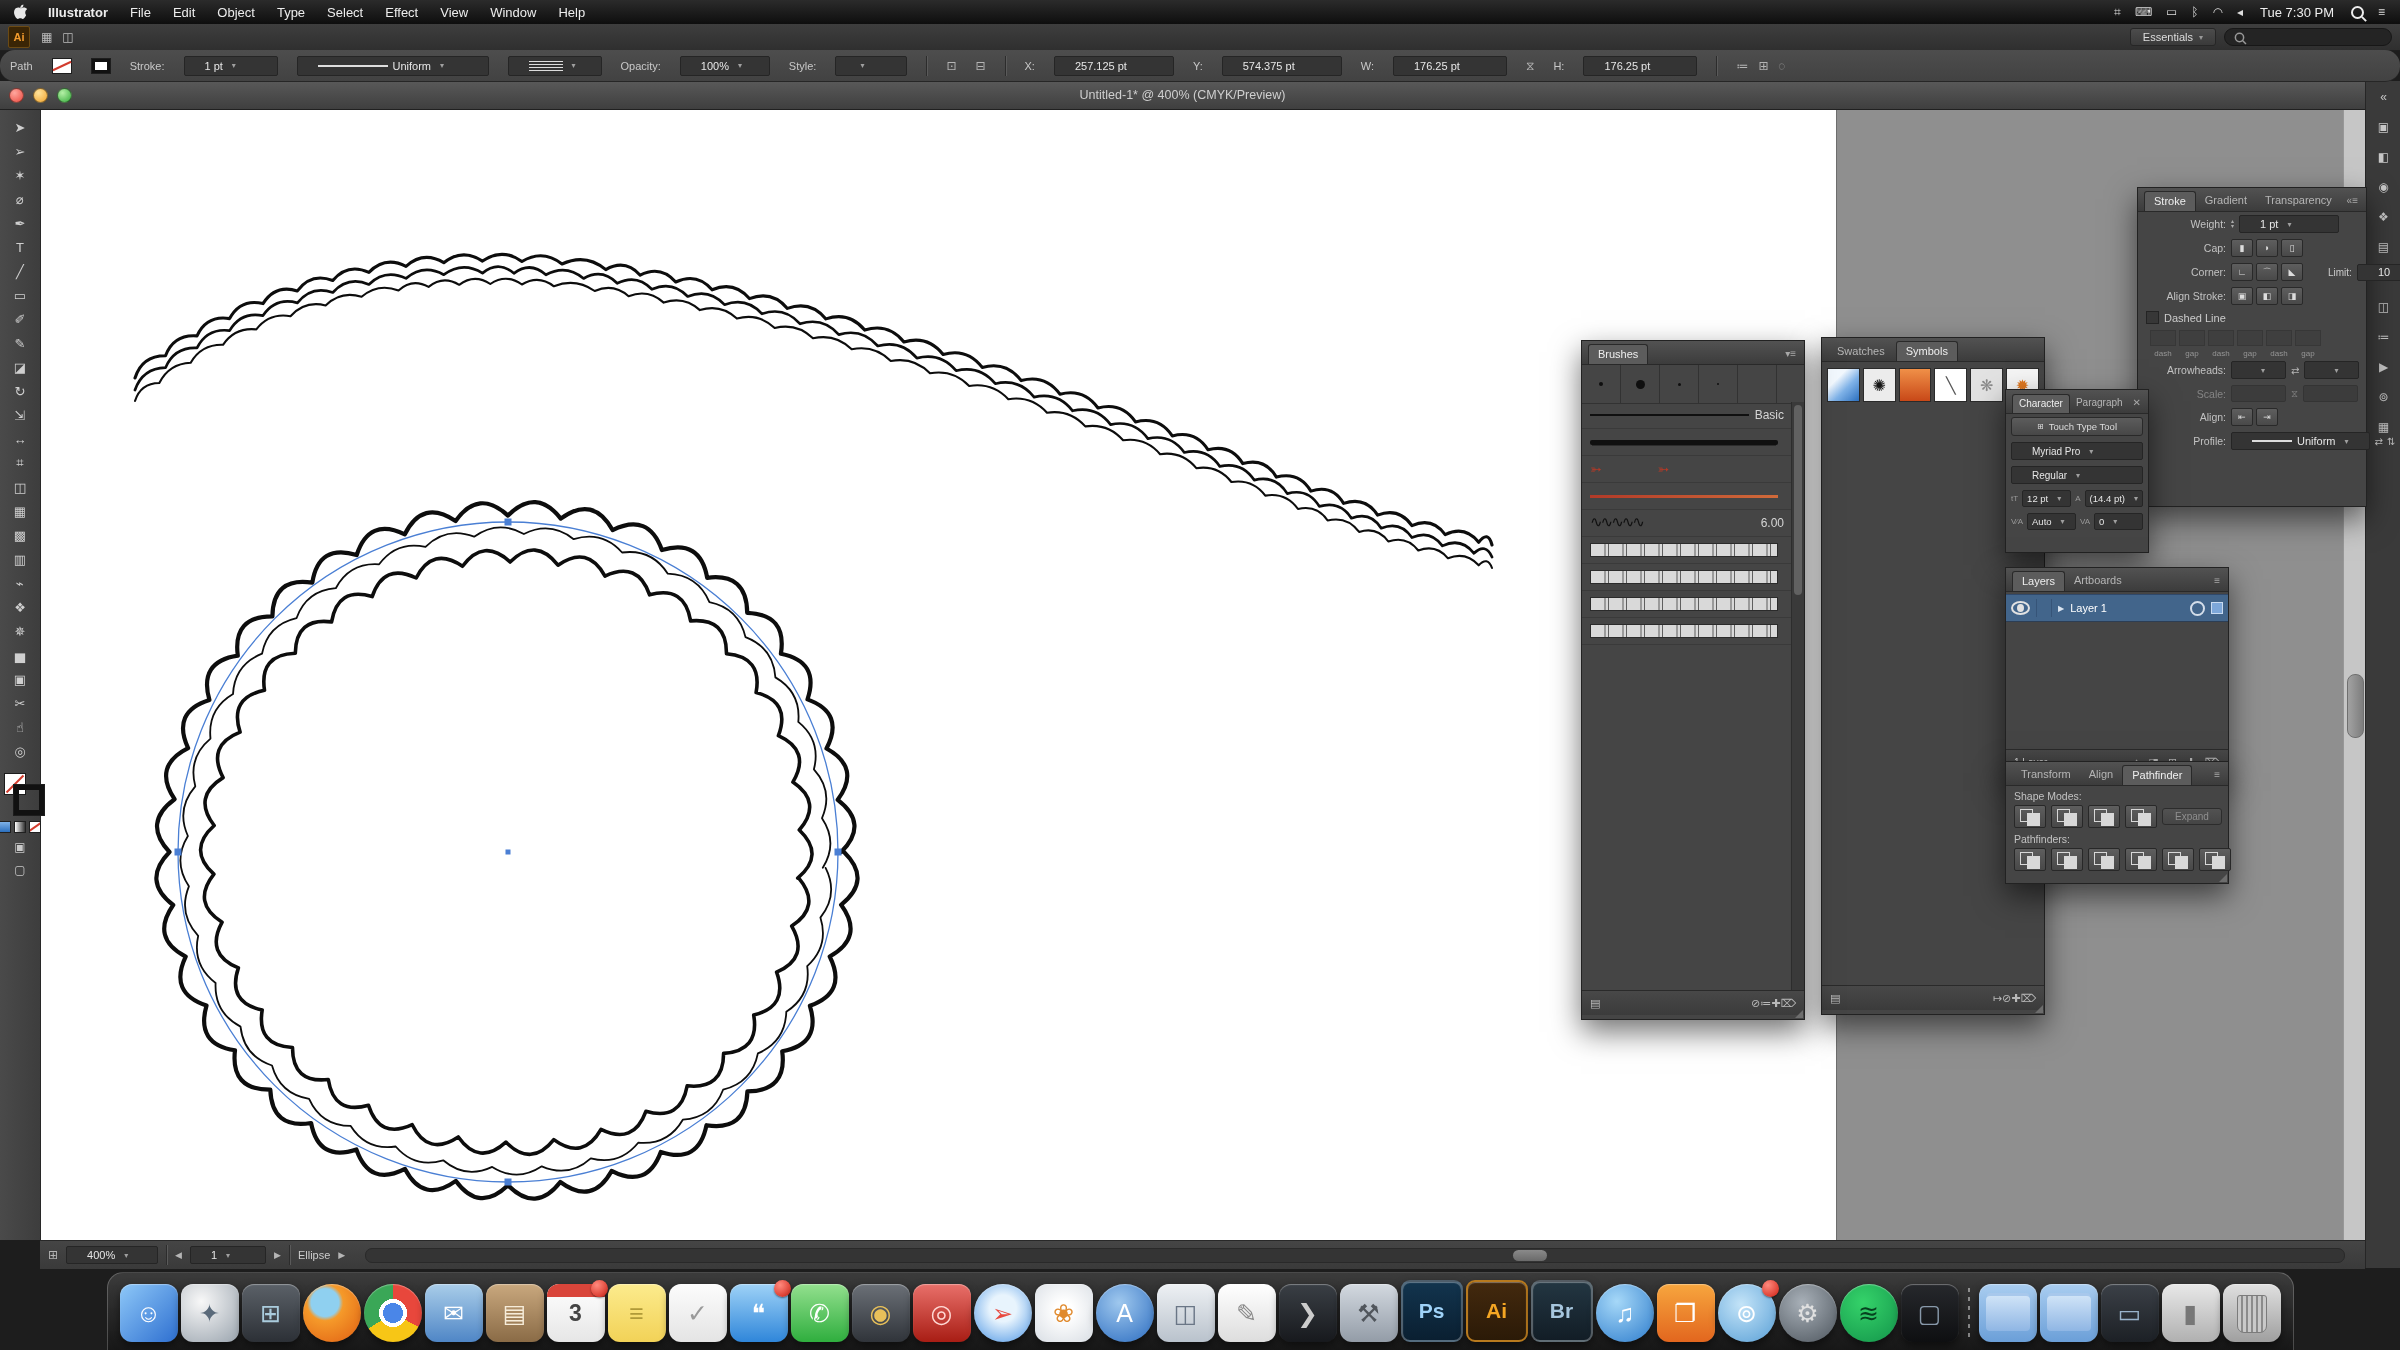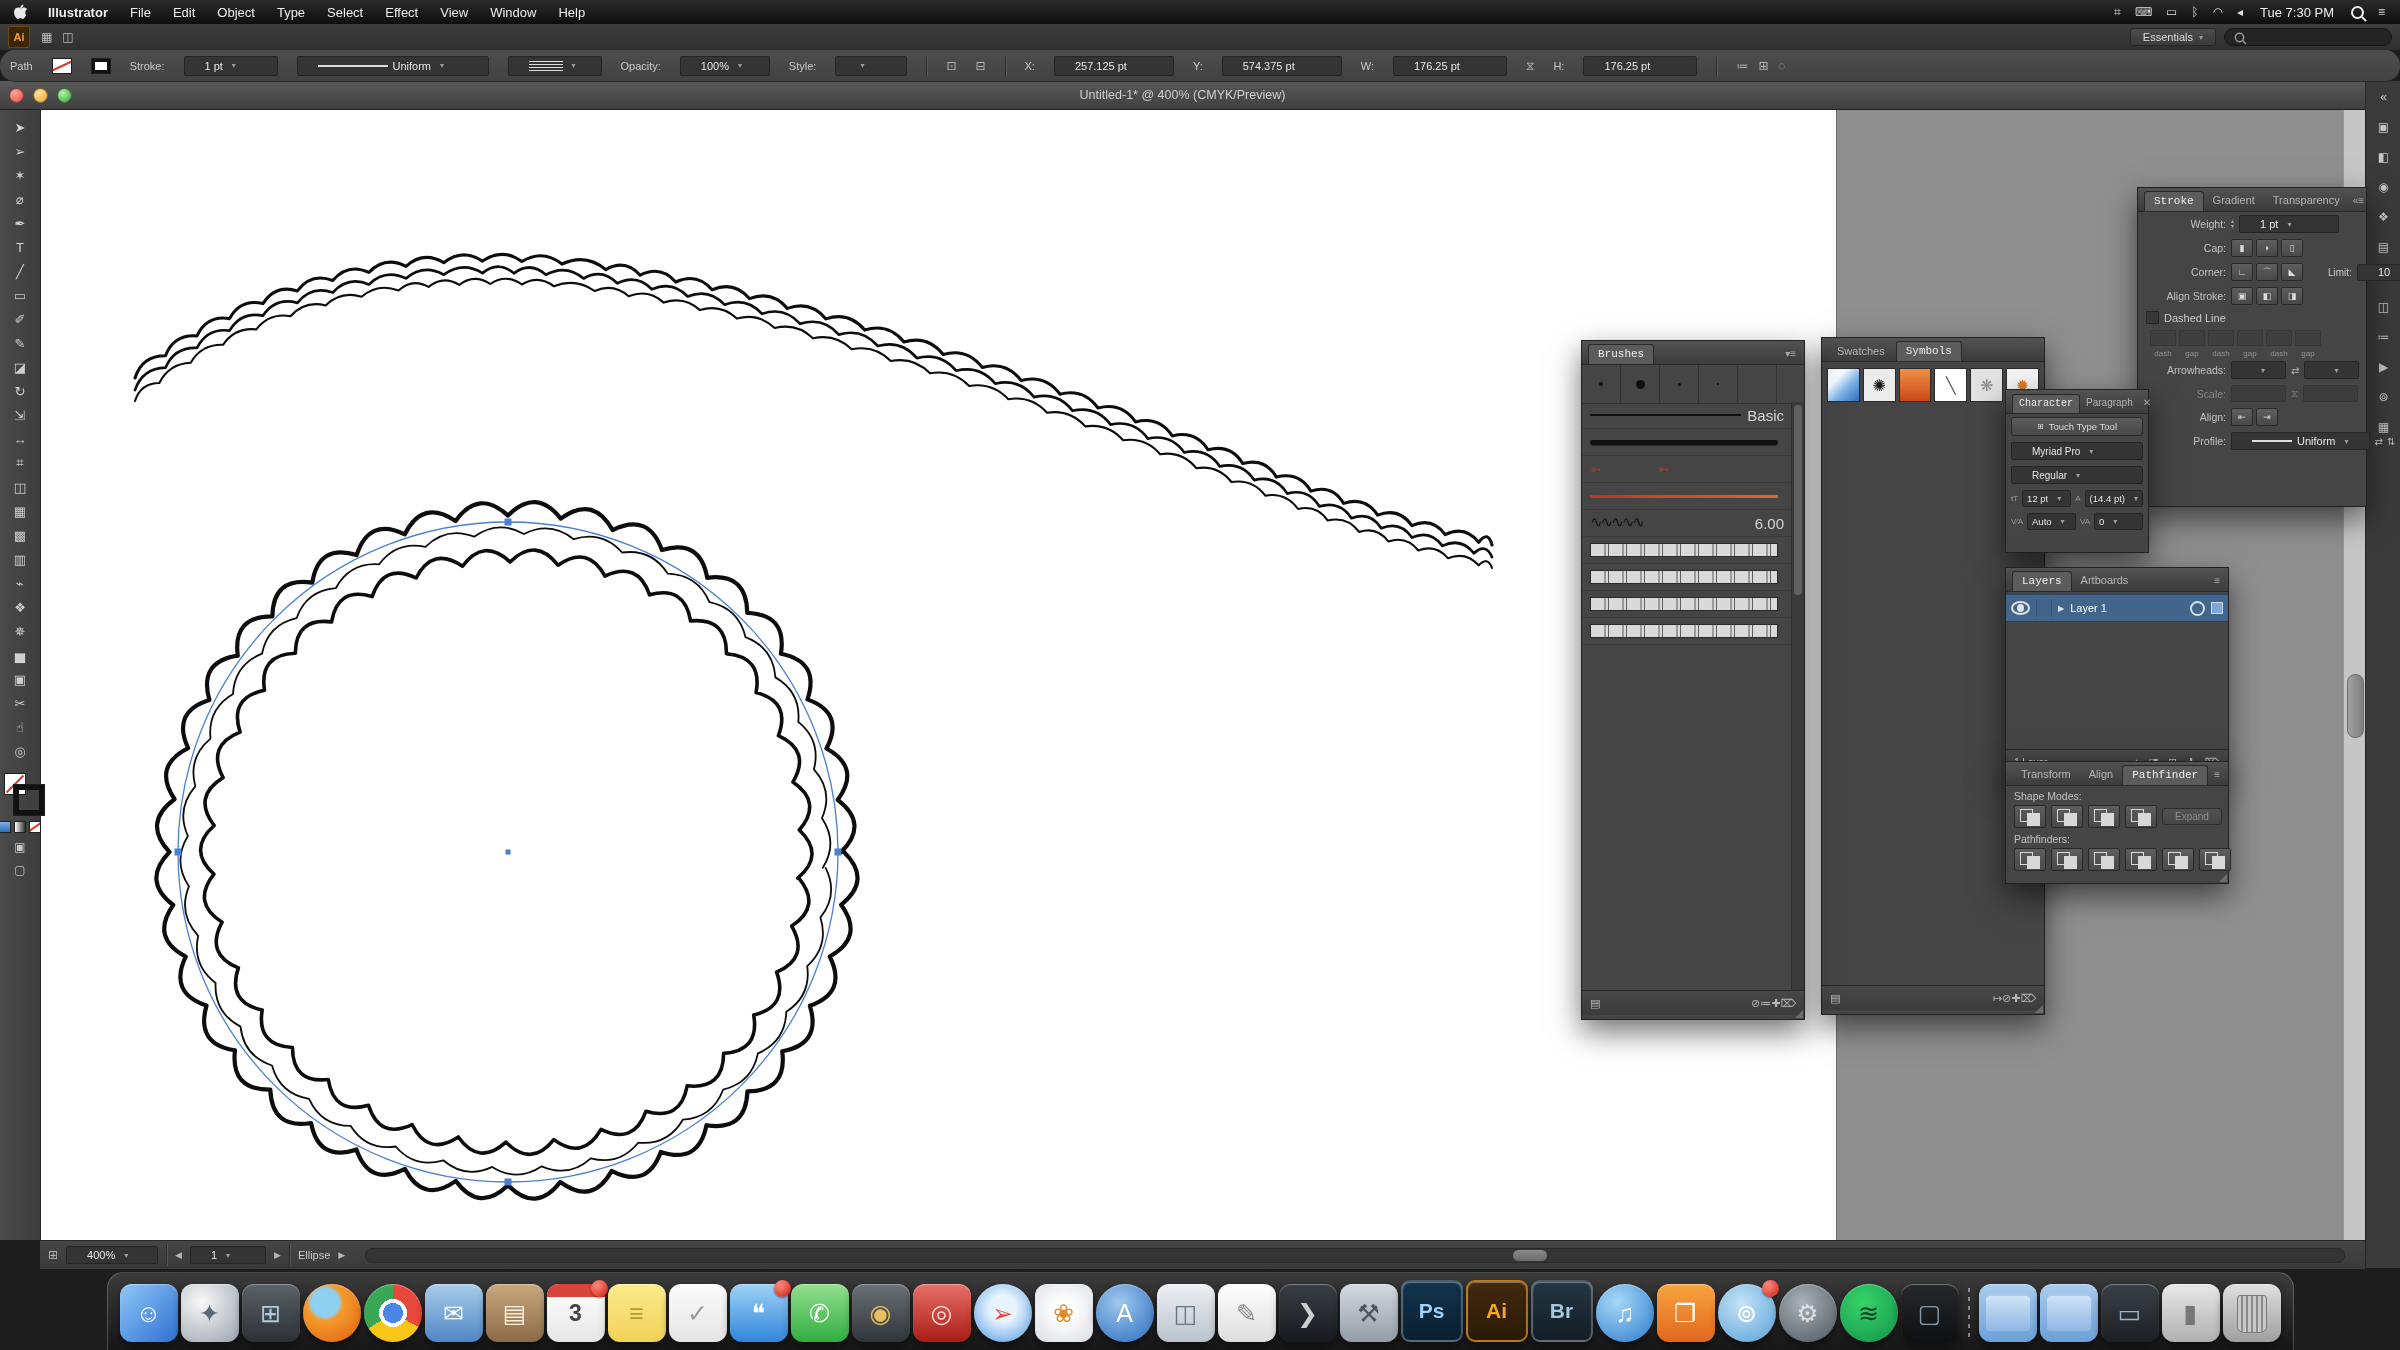--- a/index.html
+++ b/index.html
@@ -96,36 +96,36 @@
     display:flex;align-items:center;gap:8px;padding:0 8px;font-size:11px;color:#ccc;}
   .hscrolltrack{flex:1;height:13px;background:#343434;border:1px solid #292929;border-radius:7px;position:relative;margin:0 12px;}
   .hthumb{position:absolute;left:58%;width:34px;top:1px;bottom:1px;border-radius:6px;background:linear-gradient(#8a8a8a,#6a6a6a);}
 
   
   .panel{position:absolute;background:#454545;border:1px solid #222;box-shadow:0 12px 28px rgba(0,0,0,.55);
     font-size:11px;color:#ccc;}
   .phead{height:23px;background:linear-gradient(#525252,#3c3c3c);border-bottom:1px solid #292929;
     display:flex;align-items:flex-end;padding:0 6px;gap:2px;position:relative;}
   .ptab{padding:3px 9px 4px;font-size:11px;color:#b5b5b5;border-radius:3px 3px 0 0;}
-  .ptab.active{background:#5c5c5c;color:#eee;border:1px solid #292929;border-bottom:none;font-family:Liberation Mono, monospace;}
+  .ptab.active{background:#5c5c5c;color:#eee;border:1px solid #292929;border-bottom:none;}
   .pmenu{margin-left:auto;color:#a8a8a8;font-size:10px;padding:0 2px 5px;}
   .pfoot{position:absolute;left:0;right:0;bottom:4px;height:24px;background:linear-gradient(#484848,#3b3b3b);
     border-top:1px solid #2a2a2a;display:flex;align-items:center;padding:0 8px;gap:0;}
   .ficon{color:#b8b8b8;font-size:11px;}
   .ficon.right{margin-left:auto;}
   .grip{position:absolute;right:1px;bottom:1px;width:0;height:0;border-left:8px solid transparent;border-bottom:8px solid #6d6d6d;}
 
   
   #brushes{left:1581px;top:340px;width:222px;height:678px;z-index:10;}
   .bdots{display:flex;height:38px;border-bottom:1px solid #323232;}
   .bdot{width:38px;display:flex;align-items:center;justify-content:center;border-right:1px solid #323232;}
   .bdot i{display:block;background:#0f0f0f;border-radius:50%;width:var(--size,0);height:var(--size,0);}
   .brows{position:absolute;top:61px;left:0;right:12px;bottom:24px;overflow:hidden;}
   .brow{height:26px;border-bottom:1px solid #3a3a3a;display:flex;align-items:center;padding:0 8px;gap:6px;}
-  .brow .lbl-r{margin-left:auto;font-size:15px;color:#d5d5d5;}
+  .brow .lbl-r{margin-left:auto;font-size:12px;color:#d5d5d5;}
   .strokeprev{flex:1;}
   .t-basic .strokeprev{height:2px;background:#101010;}
   .t-charcoal .strokeprev{height:5px;background:#101010;border-radius:2px;box-shadow:0 3px 0 -2px #2c2c2c;}
   .t-red-arrows .strokeprev{height:16px;color:#b23a28;font-size:14px;letter-spacing:26px;white-space:nowrap;overflow:hidden;line-height:16px;}
   .t-red-line .strokeprev{height:3px;background:linear-gradient(90deg,#b23a28,#d06a3a);}
   .t-wavy .strokeprev{height:18px;color:#101010;font-size:15px;letter-spacing:-2px;white-space:nowrap;overflow:hidden;line-height:16px;}
   .t-pattern .strokeprev{height:12px;border:1px solid #2b2b2b;
     background:repeating-linear-gradient(90deg,#d9d9d9 0 13px,#9a9a9a 13px 15px,#d9d9d9 15px 17px,#5f5f5f 17px 18px);}
   .pscroll{position:absolute;top:61px;bottom:24px;right:0;width:12px;background:#3a3a3a;border-left:1px solid #2d2d2d;}
   .pscroll i{position:absolute;top:3px;left:2px;right:2px;height:190px;background:#616161;border-radius:5px;}

